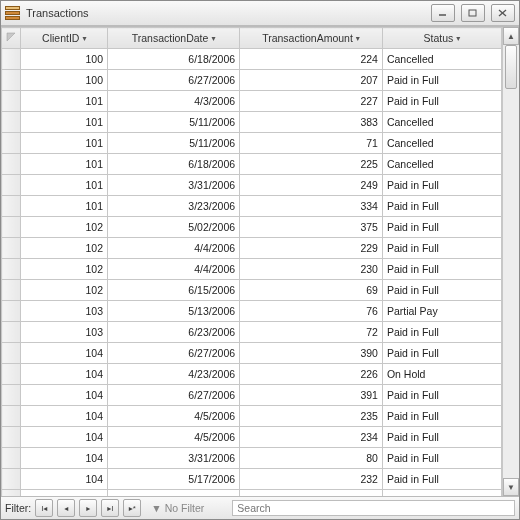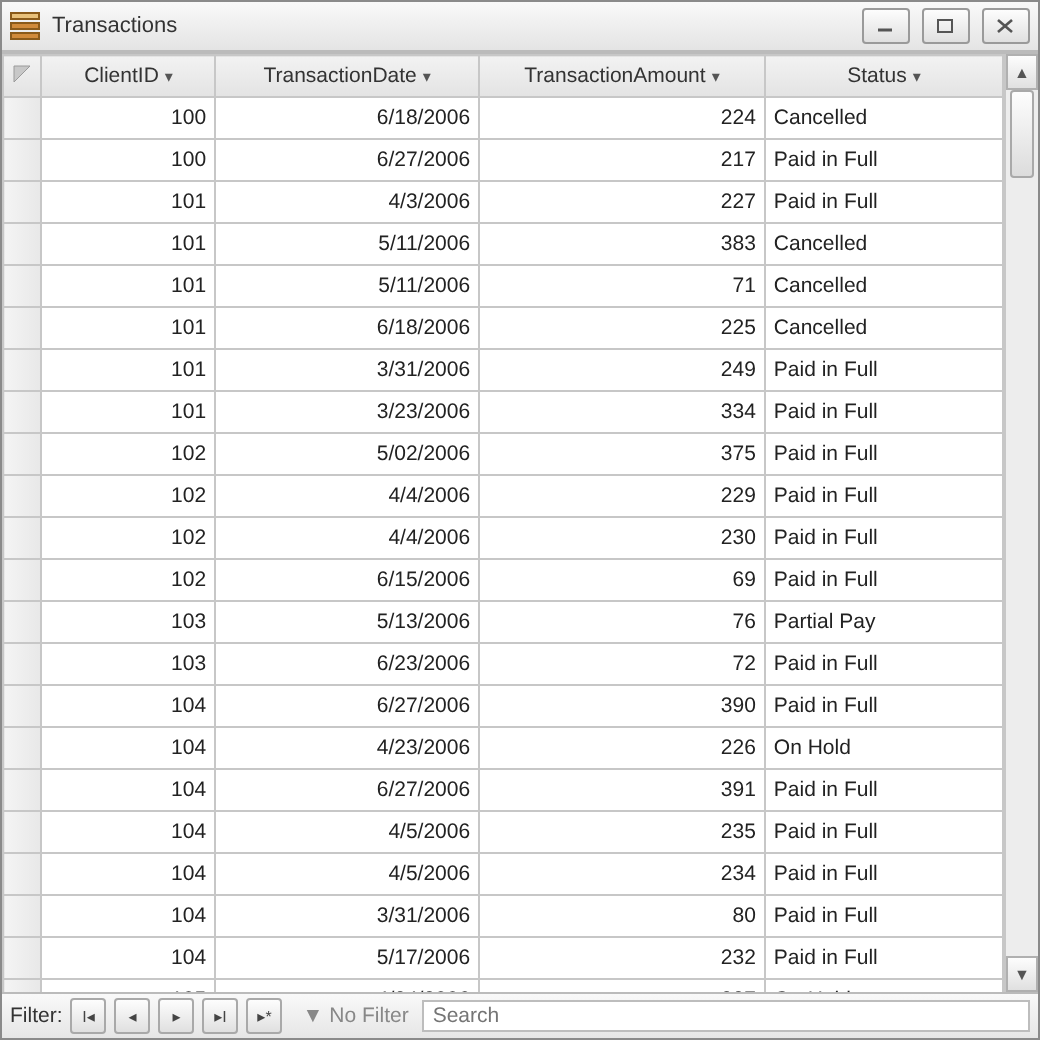--- a/index.html
+++ b/index.html
@@ -27,21 +27,21 @@
 .col-date{width:122px}
 .col-amt{width:132px}
 .col-status{width:110px}
 .vscroll{width:16px;background:#ededed;border-left:1px solid #c7c7c7;position:relative}
 .vscroll .sbtn{height:16px;border:1px solid #b0b0b0;background:linear-gradient(#fdfdfd,#e0e0e0);display:flex;align-items:center;justify-content:center;color:#555;font-size:8px}
 .vscroll .thumb{position:absolute;left:2px;right:2px;top:18px;height:42px;border:1px solid #a9a9a9;border-radius:2px;background:linear-gradient(#fdfdfd,#dcdcdc)}
 .recbar{height:22px;border-top:1px solid #bbb;background:linear-gradient(#f9f9f9,#e6e6e6);display:flex;align-items:center;font-size:10.5px;color:#333;padding:0 4px;gap:4px}
 .recbar .nav{width:16px;height:16px;border:1px solid #a9a9a9;border-radius:2px;background:linear-gradient(#fdfdfd,#e0e0e0);display:flex;align-items:center;justify-content:center;color:#444;font-size:8px}
 .recbar .recbox{width:62px;height:15px;border:1px solid #a9a9a9;background:#fff;text-align:center;line-height:15px}
 .recbar .filter{color:#888;display:flex;align-items:center;gap:3px;margin-left:6px}
-.recbar .search{flex:1;margin-left:3px}
+.recbar .search{flex:1;margin-left:24px}
 .recbar .search input{width:100%;height:16px;border:1px solid #bdbdbd;background:#fff;font-family:inherit;font-size:10.5px;color:#888;padding:0 4px;box-sizing:border-box}
 tbody tr.sel td:not(.rowhdr){background:#fff}
 </style>
 </head>
 <body>
 
 <div class="window">
 
   <div class="titlebar">
     <div class="appicon">
@@ -117,21 +117,21 @@
               <td class="rowhdr"></td>
               <td class="num">100</td>
               <td class="num">6/18/2006</td>
               <td class="num">224</td>
               <td class="status">Cancelled</td>
             </tr>
             <tr>
               <td class="rowhdr"></td>
               <td class="num">100</td>
               <td class="num">6/27/2006</td>
-              <td class="num">217</td>
+              <td class="num">207</td>
               <td class="status">Paid in Full</td>
             </tr>
             <tr>
               <td class="rowhdr"></td>
               <td class="num">101</td>
               <td class="num">4/3/2006</td>
               <td class="num">227</td>
               <td class="status">Paid in Full</td>
             </tr>
             <tr>

